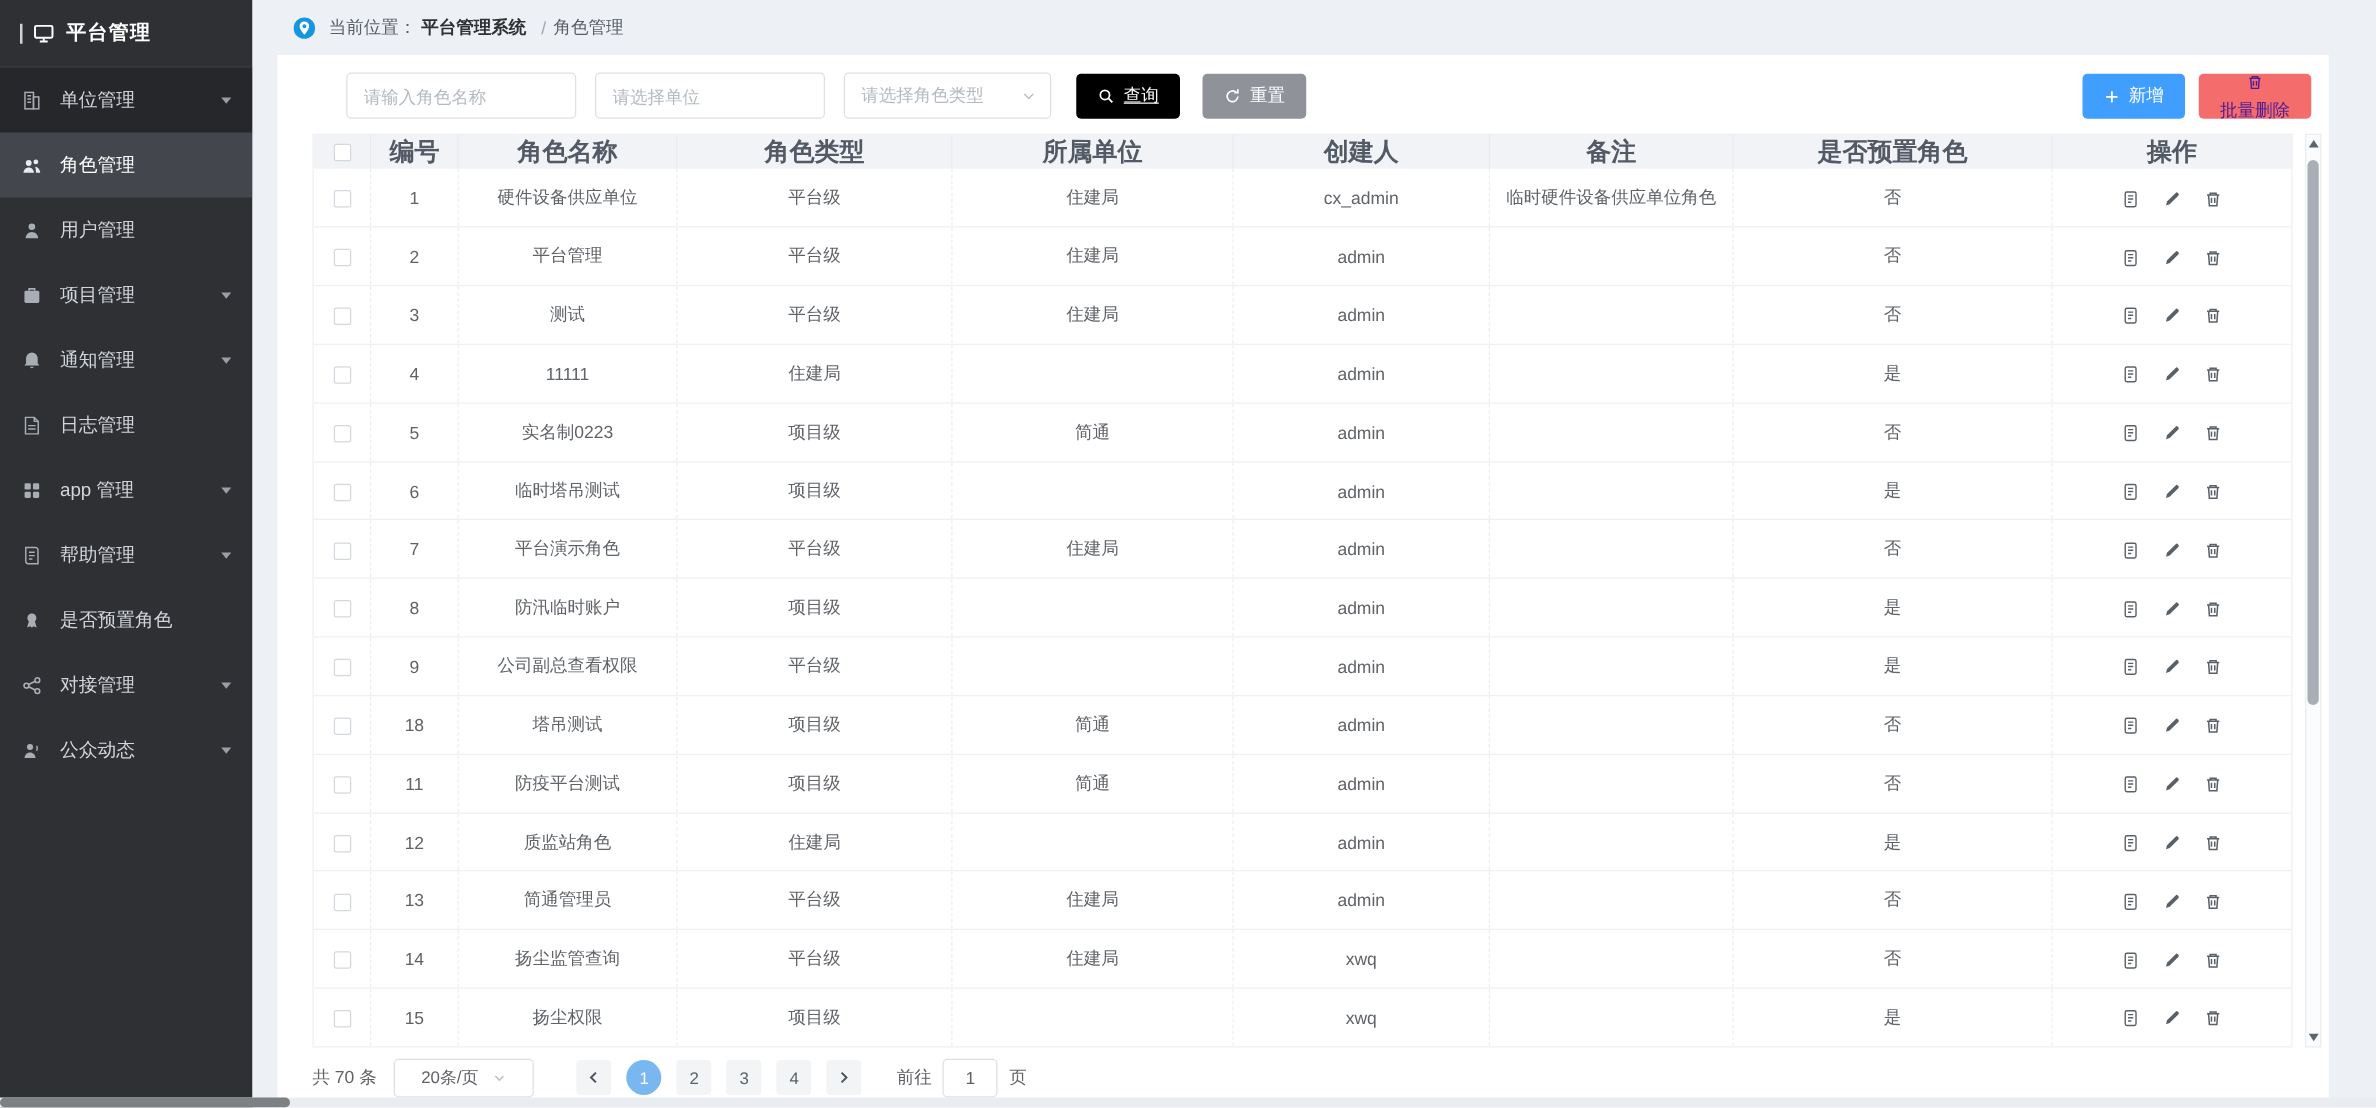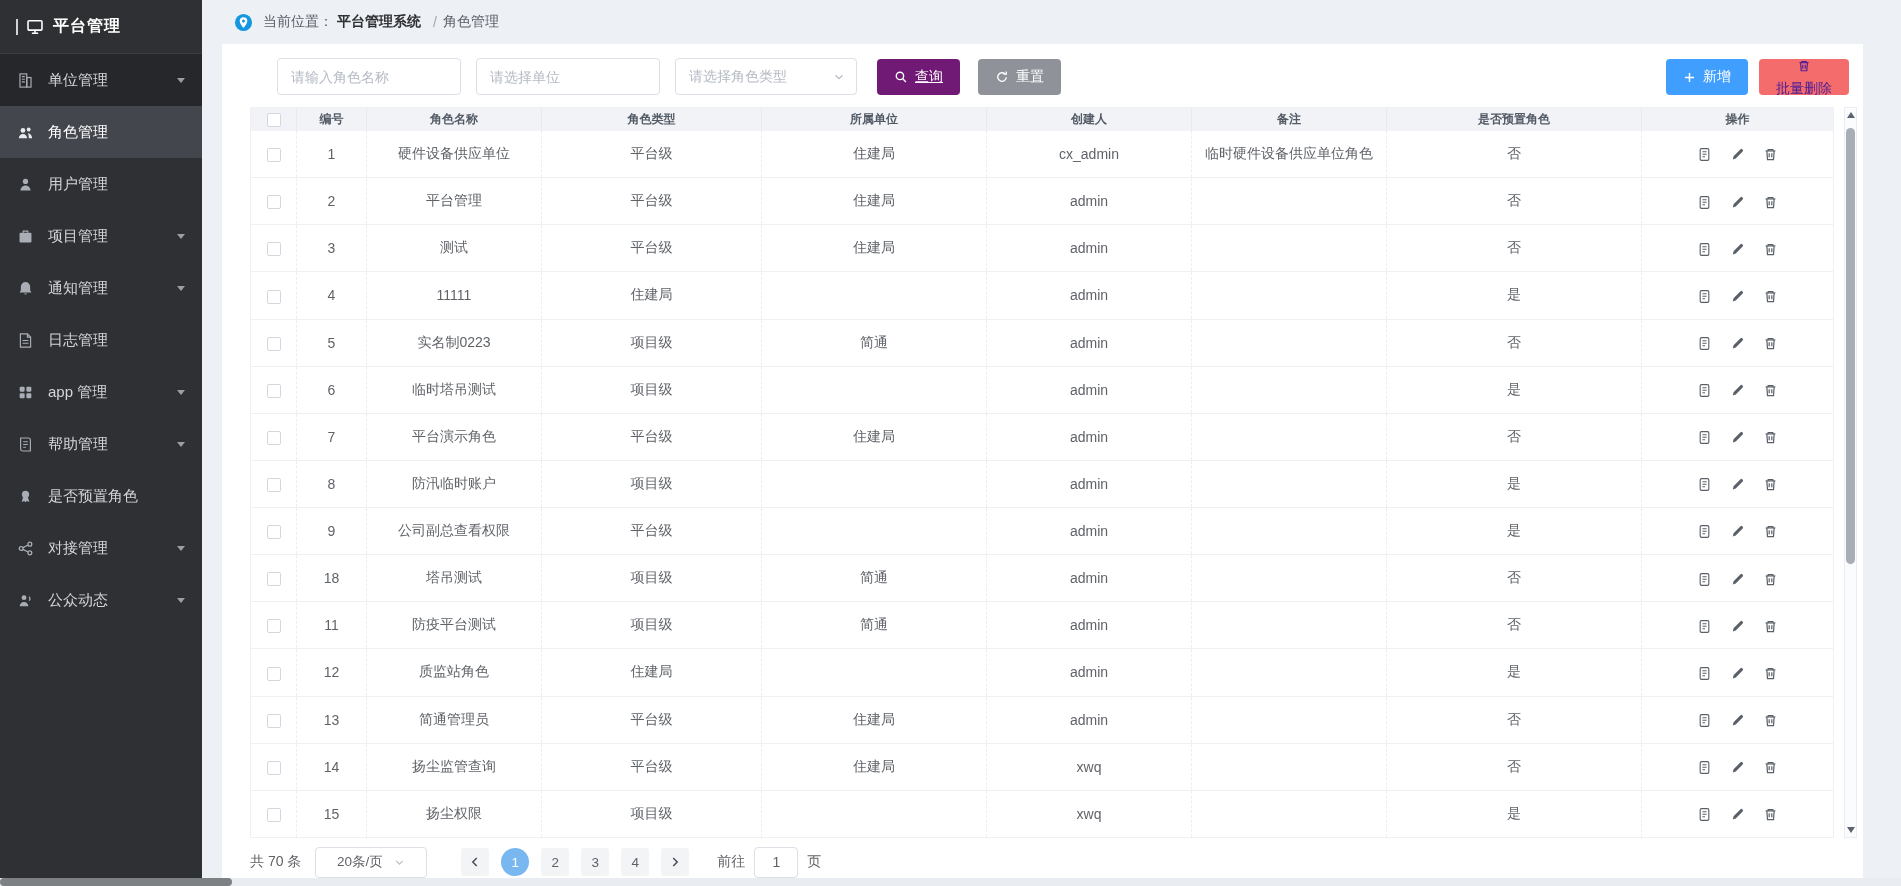--- a/index.html
+++ b/index.html
@@ -28,34 +28,34 @@
   .crumb-root { font-weight:bold; color:#303133; margin:0 6px 0 4px; }
   .crumb-sep { color:#a0a6af; margin:0 6px; }
   .crumb-current { color:#5a5e66; }
 
   .card { flex:1; background:#fff; margin:0 39px 0 20px; padding:0 6px 0 28px; display:flex; flex-direction:column; position:relative; }
 
   
   .toolbar { display:flex; align-items:flex-end; margin-top:14px; padding-right:8px; height:37px; flex-shrink:0;padding-left:27px; }
   .tb-input { width:184px; height:37px; border:1px solid #dcdfe6; border-radius:4px; padding:0 13px; font-size:14px; color:#606266; margin-right:15px; outline:none; font-family:inherit; }
   .tb-input::placeholder { color:#b4bac3; }
-  .tb-select { width:182px; height:37px; border:1px solid #dcdfe6; border-radius:4px; padding:0 10px 0 13px; font-size:14px; color:#b4bac3; margin-right:20px; display:flex; align-items:center; justify-content:space-between; background:#fff; cursor:pointer; }
+  .tb-select { width:166px; height:37px; border:1px solid #dcdfe6; border-radius:4px; padding:0 10px 0 13px; font-size:14px; color:#b4bac3; margin-right:20px; display:flex; align-items:center; justify-content:space-between; background:#fff; cursor:pointer; }
   .tb-select .chev { color:#b8bdc6; display:flex; }
   .btn { height:36px; border:none; border-radius:4px; font-size:14px; font-family:inherit; display:inline-flex; align-items:center; gap:7px; padding:0 17px; cursor:pointer; }
   .btn .bico { display:flex; }
-  .btn-primary { background:#701a75; color:#fff;text-decoration:underline; }
+  .btn-primary { background:#000000; color:#fff;text-decoration:underline; }
   .btn-reset { background:#8f9399; color:#fff; margin-left:18px; }
   .tb-spacer { flex:1; }
   .btn-add { background:#409eff; color:#fff; }
   .btn-danger { background:#f56c6c; color:#4c1d95; margin-left:11px;flex-direction:column; }
 
   
   .table-zone { display:flex; margin-top:12px; flex-shrink:0; }
   table { border-collapse:collapse; table-layout:fixed; width:1583px; font-size:14px; color:#5f6368; border:1px solid #eef0f4; }
-  thead th { background:#f1f3f6; height:23px; font-size:12px; font-weight:bold; color:#525a66; border-right:1px solid #e7eaef; }
+  thead th { background:#f1f3f6; height:23px; font-size:20px; font-weight:bold; color:#525a66; border-right:1px solid #e7eaef; }
   thead th:last-child { border-right:none; }
   tbody td { height:46px; text-align:center; border-bottom:1px solid #eef0f4; border-right:1px dashed #ecEEf3; border-right:1px dashed #eceef3; overflow:hidden; white-space:nowrap; }
   tbody td:last-child { border-right:none; }
   .cb { display:inline-block; width:14px; height:14px; border:1px solid #d3d8e0; border-radius:2px; background:#fff; vertical-align:middle; cursor:pointer; }
   .ops { color:#5f6368; }
   .op { display:inline-flex; margin:0 9px; cursor:pointer; color:#5a6068; vertical-align:middle; }
 
   
   .vscroll { width:13px; margin-left:10px; background:#fbfcfd; border:1px solid #ecedf0; display:flex; flex-direction:column; align-items:center; height:731px; position:relative; }
   .vs-arrow { width:0; height:0; margin:4px 0; }

